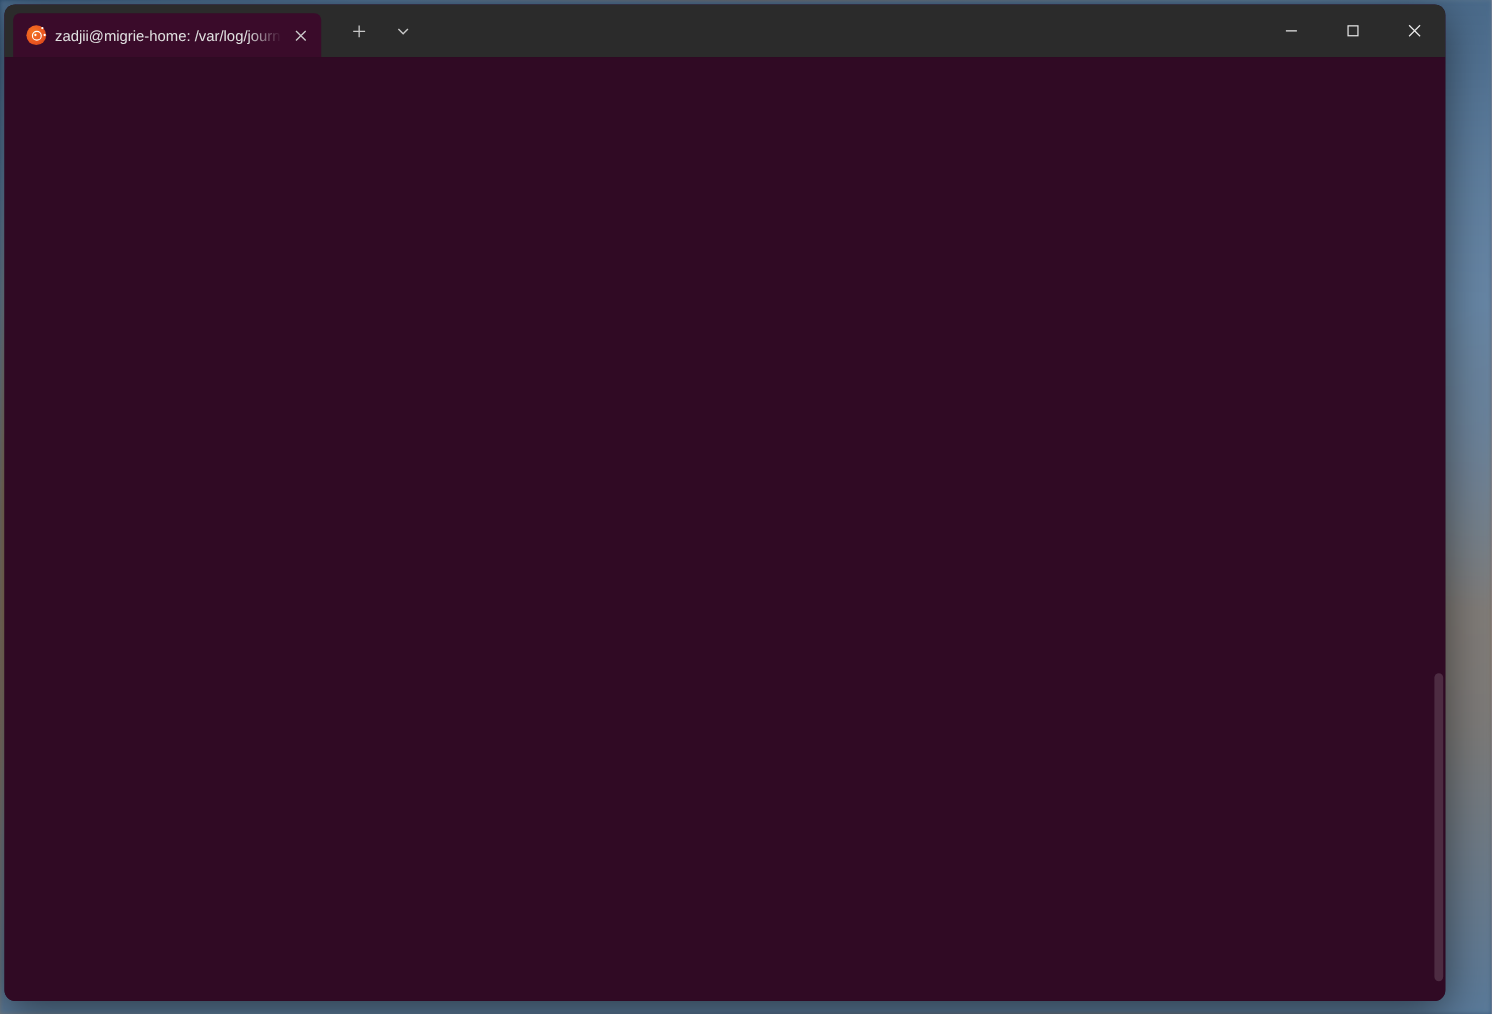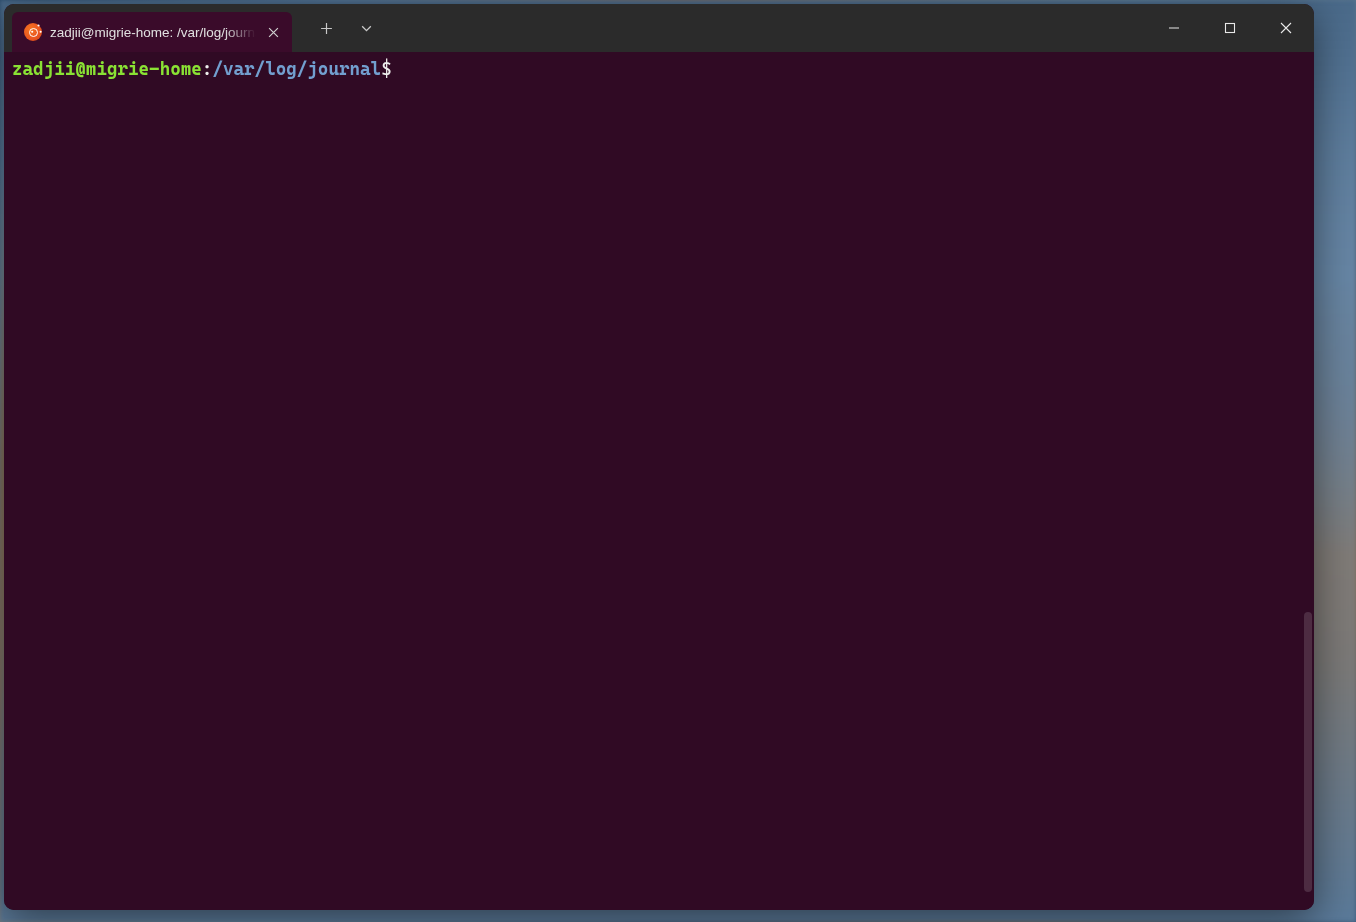--- a/index.html
+++ b/index.html
@@ -200,20 +200,19 @@
       </div>
       <div class="win-btn close">
         <svg width="12" height="12" viewBox="0 0 12 12">
             <path d="M1 1 L11 11 M11 1 L1 11" stroke="currentColor" stroke-width="1.1" fill="none"></path>
           </svg>
       </div>
     </div>
   </div>
 
   <div class="terminal-body">
-    <div class="prompt-line"><span class="prompt-user">zadjii@migrie-home</span><span class="prompt-sep">:</span><span class="prompt-path">/var/log/journal</span><span class="prompt-sym">$</span></div>
 
     <div class="scrollbar-track">
       <div class="scrollbar-thumb"></div>
     </div>
   </div>
 
 </div>
 
 </body></html>

